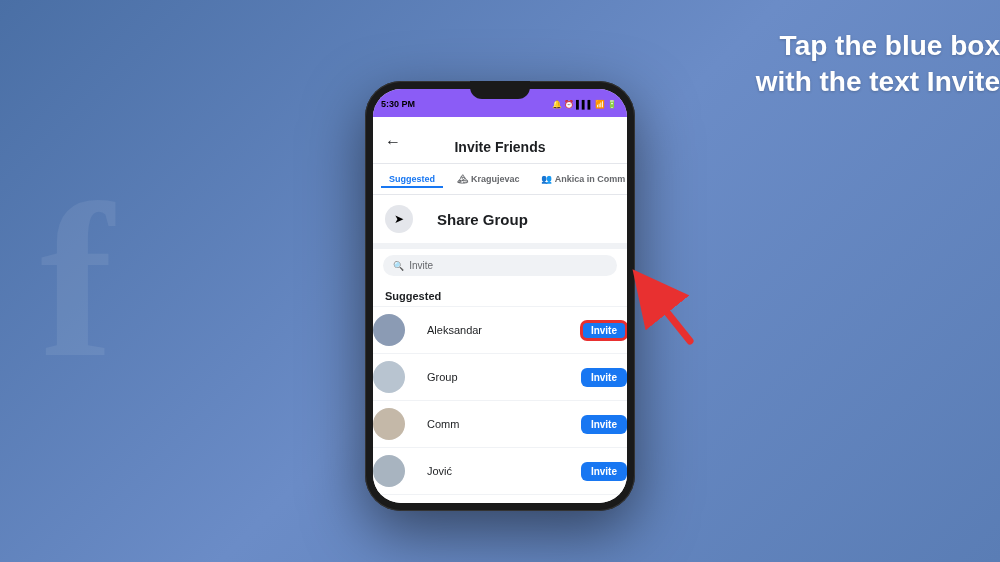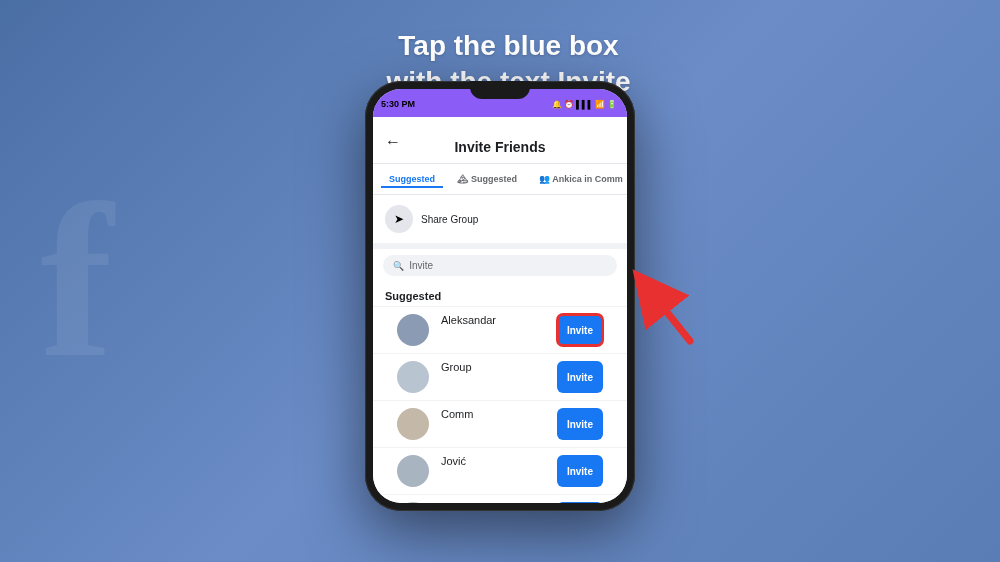--- a/index.html
+++ b/index.html
@@ -28,21 +28,21 @@
       font-family: Georgia, serif;
       user-select: none;
       line-height: 1;
     }
 
     .instruction-text {
       position: absolute;
       top: 28px;
       left: 17px;
       right: 0;
-      text-align: center;
+      text-align: right;
       color: white;
       font-size: 28px;
       font-weight: 700;
       line-height: 1.3;
       text-shadow: 0 1px 3px rgba(0,0,0,0.2);
     }
 
     
     .phone-wrapper {
       position: relative;
@@ -170,23 +170,24 @@
       height: 28px;
       background: #e4e6eb;
       border-radius: 50%;
       display: flex;
       align-items: center;
       justify-content: center;
       font-size: 12px;
     }
 
     .share-label {
-      font-size: 10px;
-      font-weight: 400;
-      color: #1c1e21;
+      font-size: 15px;
+      font-weight: 700;
+      color: #1c1e21;
+      margin-left: 16px;
     }
 
     
     .search-container {
       background: white;
       padding: 6px 10px;
     }
 
     .search-input-box {
       background: #f0f2f5;
@@ -209,22 +210,23 @@
       background: white;
     }
 
     
     .friend-list {
       background: white;
     }
 
     .friend-row {
       display: flex;
-      padding: 7px 24px;
-      gap: 12px;
+      align-items: center;
+      padding: 7px 0;
+      gap: 22px;
       border-top: 1px solid #f0f2f5;
     }
 
     .avatar {
       width: 32px;
       height: 32px;
       border-radius: 50%;
       background: #c8ccd0;
       flex-shrink: 0;
       overflow: hidden;
@@ -310,21 +312,21 @@
       <div class="app-header">
         <span class="back-arrow">←</span>
         <span class="header-title">Invite Friends</span>
       </div>
 
       <div class="tabs-row">
         <div class="tab-item tab-active">
           <span>Suggested</span>
         </div>
         <div class="tab-item tab-inactive">
-          <span>🏔 Suggested</span>
+          <span>🏔 Kragujevac</span>
         </div>
         <div class="tab-item tab-inactive">
           <span>👥 Ankica in Comm</span>
         </div>
       </div>
 
       <div class="share-group-row">
         <div class="share-icon">
           <span>➤</span>
         </div>

